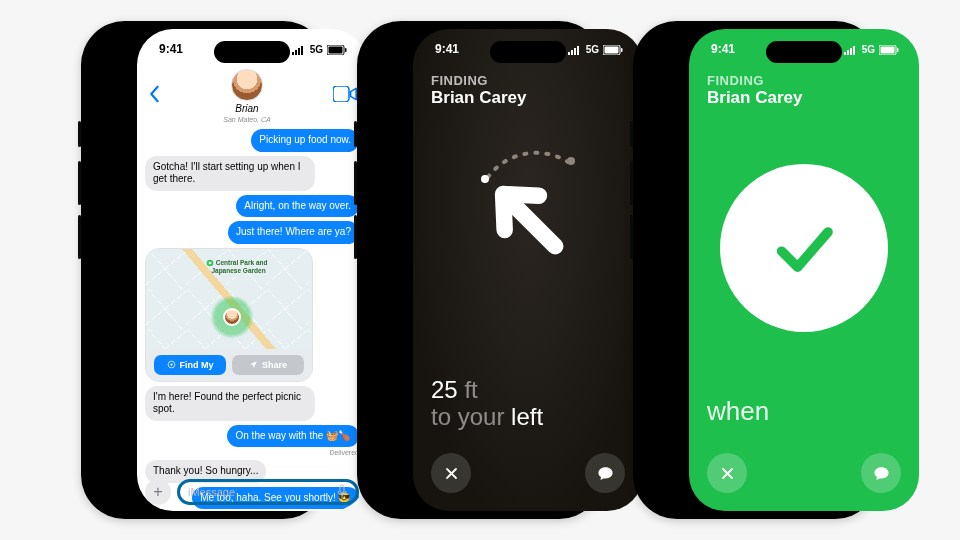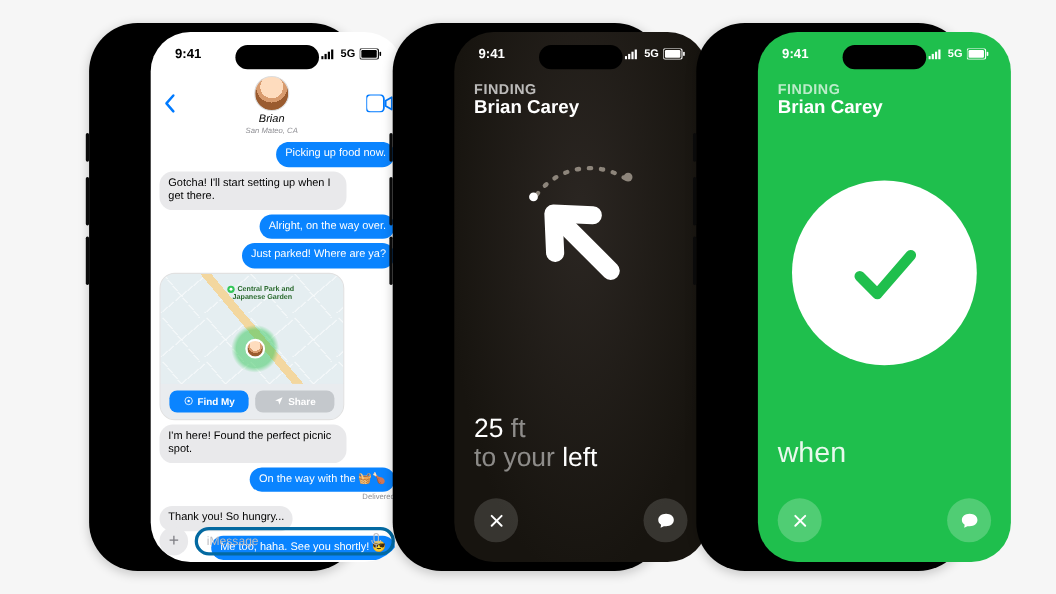--- a/index.html
+++ b/index.html
@@ -42,21 +42,21 @@
   .btn-r  { right:-3px; top:150px; width:3px; height:70px; }
 
   
   .status {
     height: 40px; width: 100%;
     display: flex; align-items: center; justify-content: space-between;
     padding: 0 20px 0 22px;
     font-size: 12px; font-weight: 600;
     position: relative; z-index: 5;
   }
-  .status .right { display:flex; align-items:center; gap:4px; }
+  .status .right { display:flex; align-items:flex-end; gap:4px; }
   .status .net { font-size:10px; font-weight:600; }
   .bars svg, .batt svg, .loc svg { display:block; }
 
   
   .p1 .screen { background:#fff; color:#000; }
   .p1 .status { color:#000; }
   .p1 .header {
     display:flex; align-items:center; justify-content:space-between;
     padding: 0 10px 6px 10px;
   }
@@ -233,21 +233,21 @@
       <span class="cam"><svg width="24" height="16" viewBox="0 0 30 20">
             <rect x="0" y="0" width="20" height="20" rx="5" fill="none" stroke="#007aff" stroke-width="2"></rect>
             <path d="M22 7 L29 3 L29 17 L22 13 Z" fill="none" stroke="#007aff" stroke-width="2" stroke-linejoin="round"></path>
           </svg></span>
     </div>
 
     <div class="thread">
       <div class="bubble out">Picking up food now.</div>
       <div class="bubble in">Gotcha! I'll start setting up when I get there.</div>
       <div class="bubble out">Alright, on the way over.</div>
-      <div class="bubble out">Just parked! Where are ya?</div>
+      <div class="bubble out">Just there! Where are ya?</div>
 
       <div class="mapcard">
         <div class="map">
           <div class="place">
             <svg width="8" height="8" viewBox="0 0 24 24" style="vertical-align:middle">
                 <circle cx="12" cy="12" r="10" fill="#34c759"></circle>
                 <circle cx="12" cy="12" r="4" fill="#fff"></circle>
               </svg>
             <span>Central Park and</span><br>
             &nbsp;&nbsp;&nbsp;<span>Japanese Garden</span>

